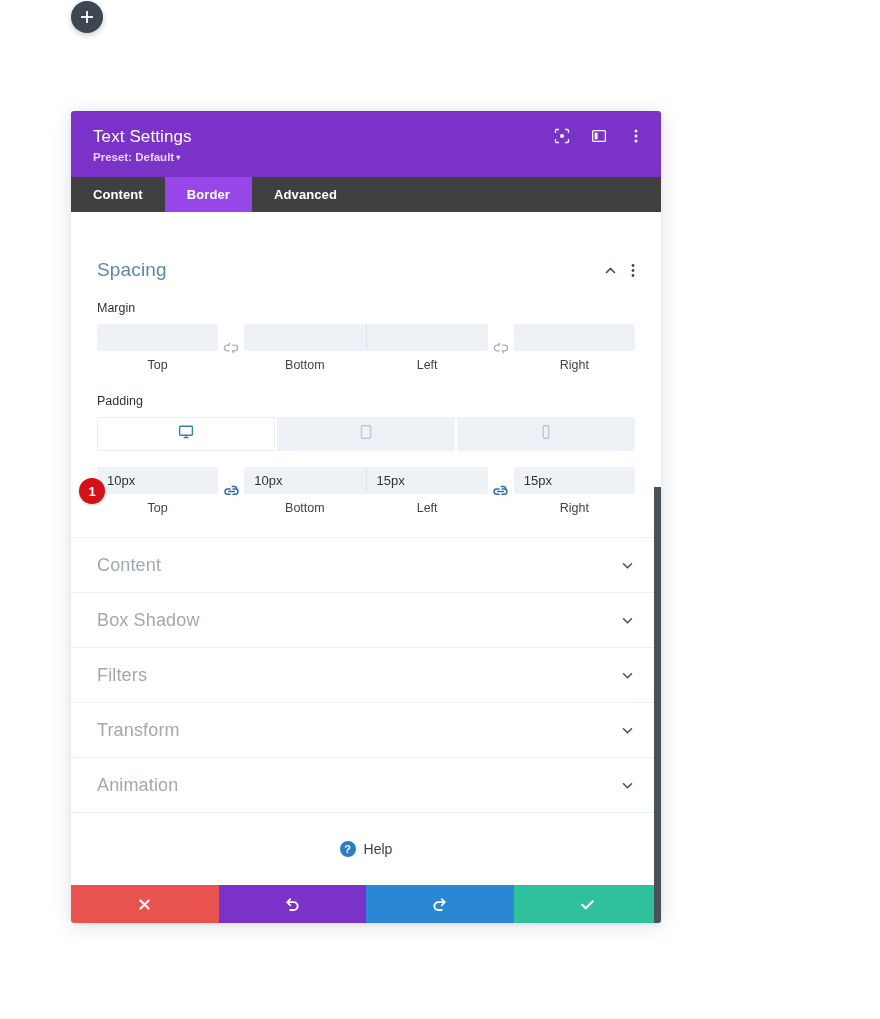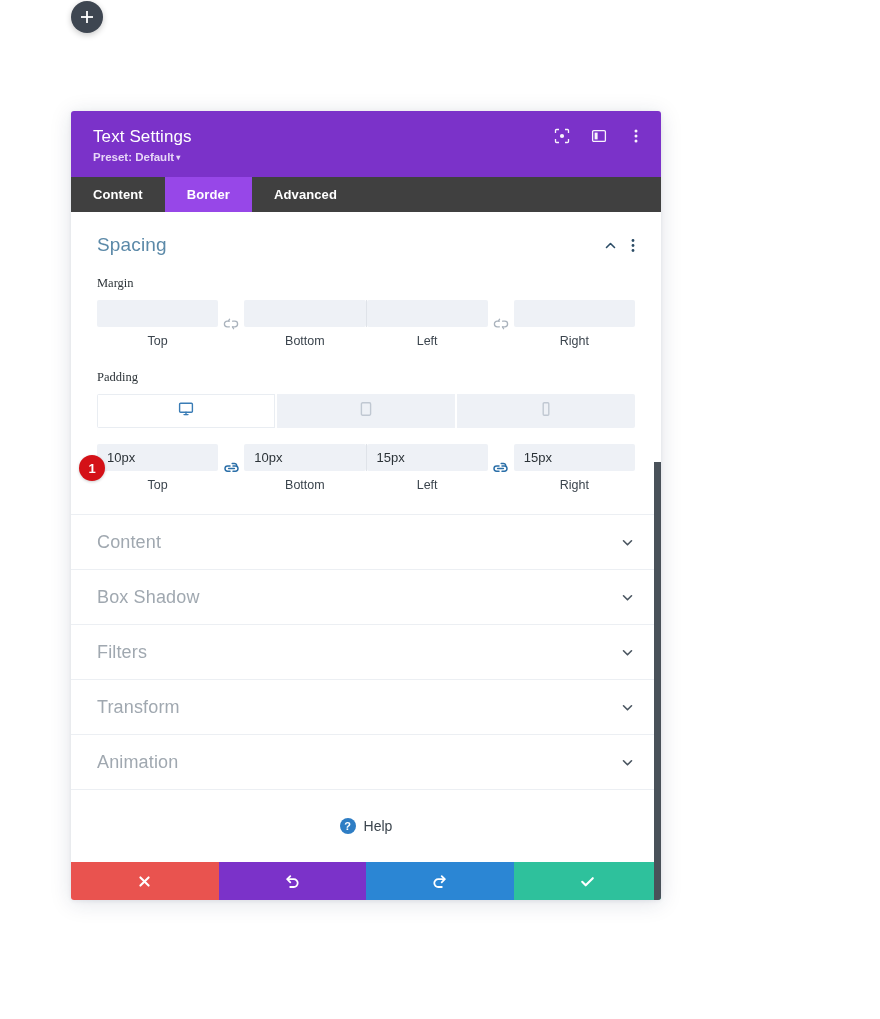--- a/index.html
+++ b/index.html
@@ -115,20 +115,21 @@
     box-sizing: border-box;
     letter-spacing: 0.1px;
   }
   .tab.active { background: #9747e8; }
 
   
   .modal-body {
     position: relative;
     background: #ffffff;
     padding-bottom: 0;
+    margin-top: 25px;
   }
   .scroll-track {
     position: absolute;
     right: 0px;
     top: 250px;
     width: 7px;
     height: 510px;
     background: #495159;
     border-radius: 0px;
     z-index: 5;
@@ -160,21 +161,20 @@
   .section-head-icons span {
     cursor: pointer;
     display: flex;
     align-items: center;
   }
 
   .field-label {
     font-size: 12.5px;
     color: #2c3338;
     margin-bottom: 9px;
-    font-family: Liberation Serif, serif;
   }
 
   .quad-row {
     display: flex;
     align-items: center;
     position: relative;
   }
   .quad-group {
     display: flex;
     align-items: center;

